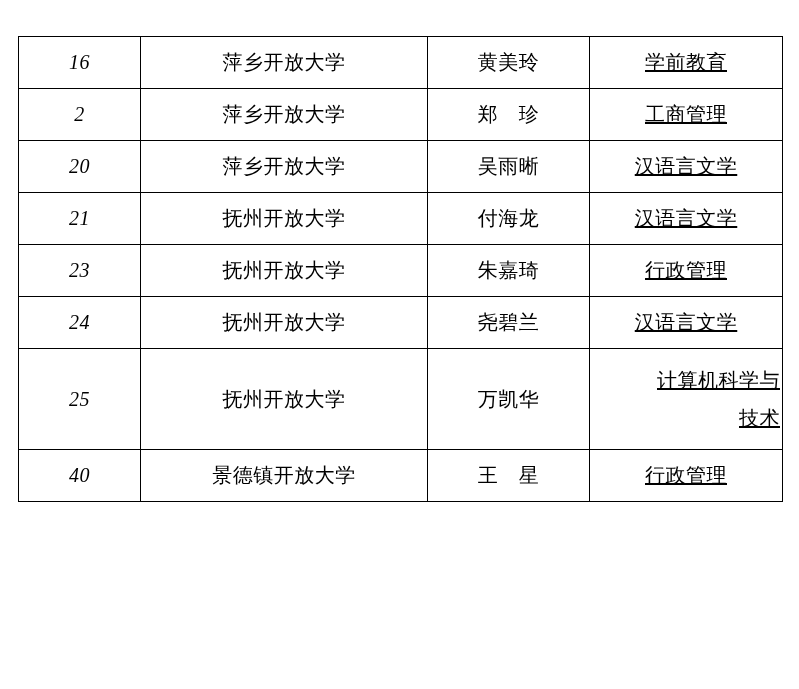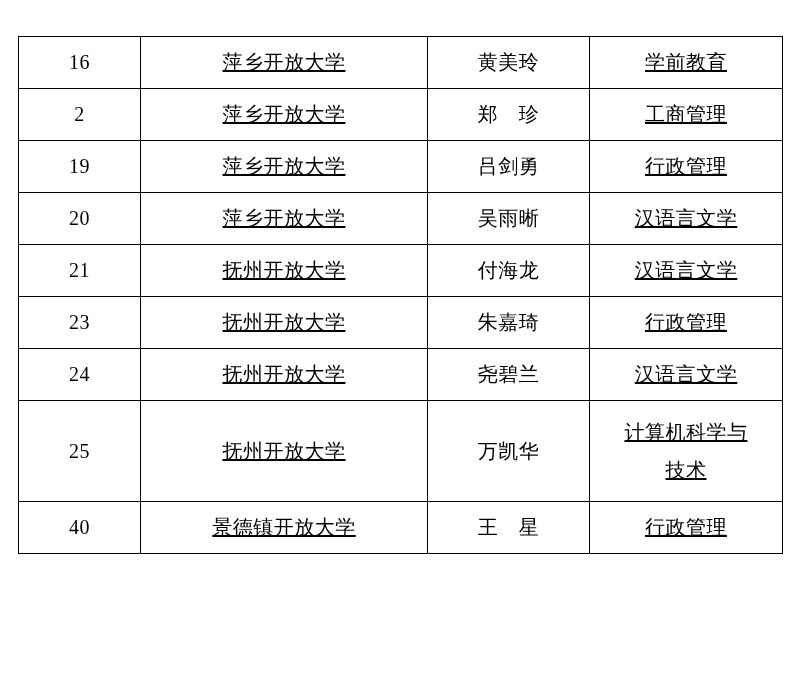--- a/index.html
+++ b/index.html
@@ -43,31 +43,33 @@
     letter-spacing: 0.5px;
   }
   col.c-index { width: 122px; }
   col.c-school { width: 287px; }
   col.c-name { width: 162px; }
   col.c-major { width: 193px; }
 
   td.cell-index {
     font-size: 20px;
     letter-spacing: 0px;
+    font-style: italic;
   }
-  td.cell-school { font-size: 21px; text-decoration: underline; }
+  td.cell-school { font-size: 21px; }
   td.cell-name { font-size: 21px; }
   td.cell-major { font-size: 21px; text-decoration: underline; }
 
   tr.row-normal td { height: 51px; }
   tr.row-tall td { height: 100px; }
 
   .two-line {
     display: block;
     line-height: 1.9;
+    text-align: right;
   }
 </style>
 </head>
 <body>
 
 <div class="page">
   <div class="table-wrap">
     <table class="data-table">
       <colgroup>
         <col class="c-index">
@@ -80,26 +82,20 @@
             <td class="cell-index">16</td>
             <td class="cell-school">萍乡开放大学</td>
             <td class="cell-name">黄美玲</td>
             <td class="cell-major">学前教育</td>
           </tr>
           <tr class="row-normal">
             <td class="cell-index">2</td>
             <td class="cell-school">萍乡开放大学</td>
             <td class="cell-name">郑　珍</td>
             <td class="cell-major">工商管理</td>
-          </tr>
-          <tr class="row-normal">
-            <td class="cell-index">19</td>
-            <td class="cell-school">萍乡开放大学</td>
-            <td class="cell-name">吕剑勇</td>
-            <td class="cell-major">行政管理</td>
           </tr>
           <tr class="row-normal">
             <td class="cell-index">20</td>
             <td class="cell-school">萍乡开放大学</td>
             <td class="cell-name">吴雨晰</td>
             <td class="cell-major">汉语言文学</td>
           </tr>
           <tr class="row-normal">
             <td class="cell-index">21</td>
             <td class="cell-school">抚州开放大学</td>

